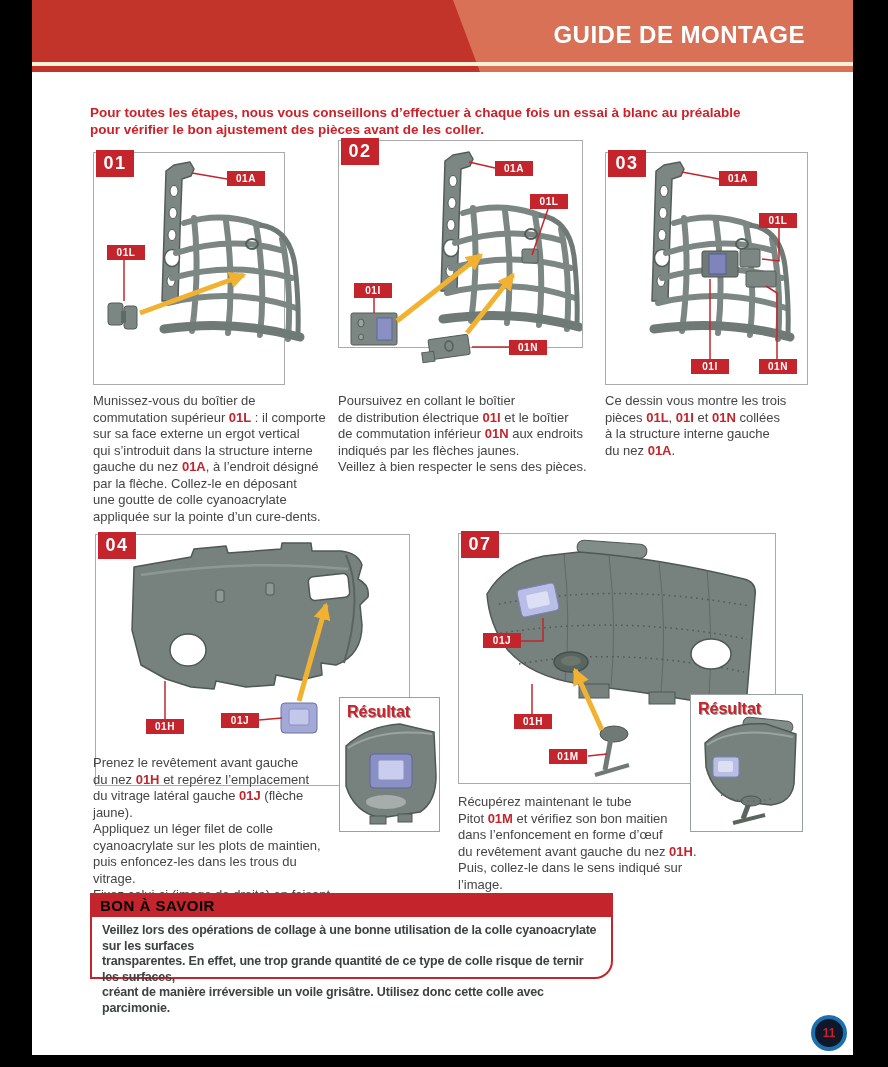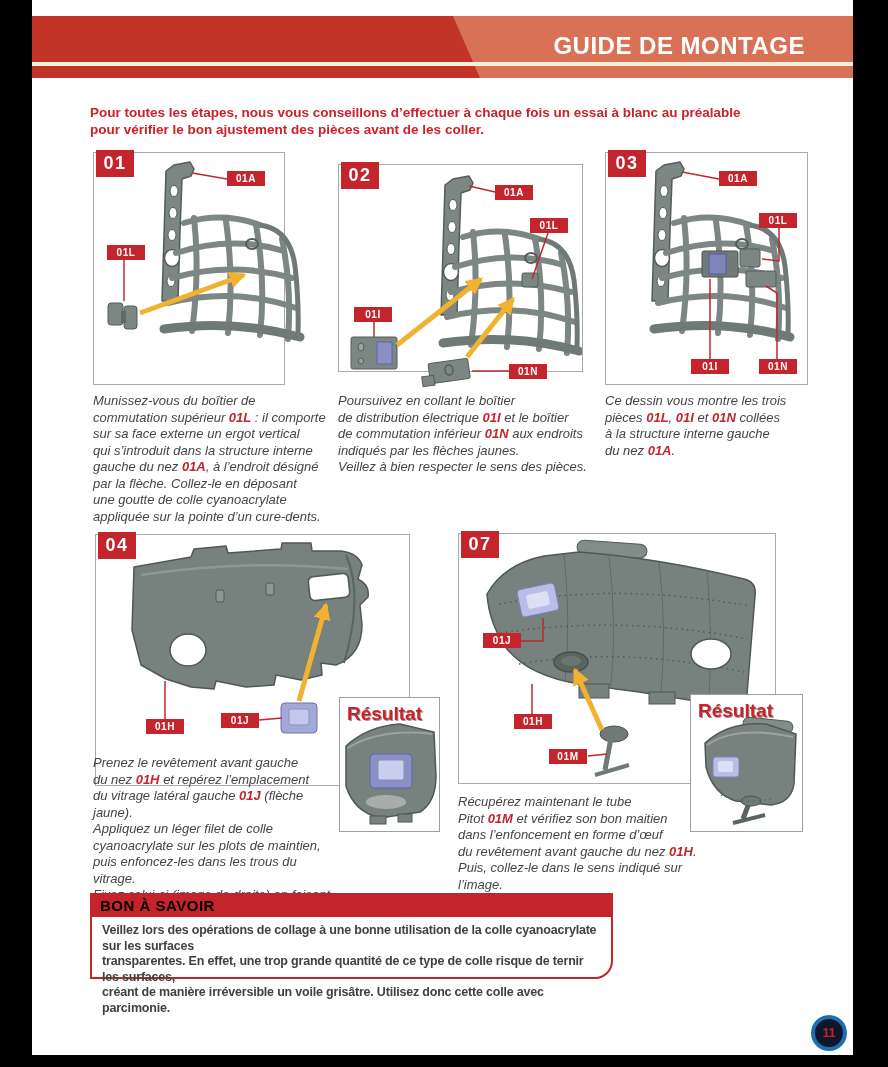--- a/index.html
+++ b/index.html
@@ -3,47 +3,47 @@
 <meta charset="utf-8">
 <style>
   html,body{margin:0;padding:0;}
   body{
     width:888px;height:1067px;background:#000;position:relative;overflow:hidden;
     font-family:"Liberation Sans","DejaVu Sans",sans-serif;
   }
   .page{position:absolute;left:32px;top:0;width:821px;height:1055px;background:#ffffff;}
 
   
-  .hdr{position:absolute;left:0;top:16px;width:100%;height:62px;background:#c23329;overflow:hidden;text-align:right;}
+  .hdr{position:absolute;left:0;top:0;width:100%;height:72px;background:#c23329;overflow:hidden;text-align:right;}
   .hdr-salmon{position:absolute;left:421px;top:0;right:0;bottom:0;background:#d97157;
     clip-path:polygon(0 0,100% 0,100% 100%,27px 100%);}
   .hdr h1{position:absolute;right:48px;top:50%;transform:translateY(-54%);margin:0;
     color:#fff;font-size:24px;font-weight:bold;letter-spacing:.5px;white-space:nowrap;}
   .hdr-rule{position:absolute;left:0;top:62px;width:100%;height:4px;background:#f6f0d6;}
 
   .intro{position:absolute;left:58px;top:104px;width:700px;margin:0;color:#cc2128;
     font-size:13.5px;line-height:17px;font-weight:bold;white-space:pre-line;}
 
   
   .step{position:absolute;background:#fff;border:1px solid #a9abaa;box-sizing:border-box;}
   .badge{position:absolute;left:2px;top:-3px;width:38px;height:27px;background:#c4242b;
     color:#fff;font-size:18px;font-weight:bold;letter-spacing:1.5px;display:flex;
     align-items:center;justify-content:center;z-index:4;}
   .plabel{position:absolute;min-width:38px;height:15px;background:#c4242b;color:#fff;
     font-size:10px;font-weight:bold;letter-spacing:.6px;display:flex;align-items:center;
     justify-content:center;padding:0 3px;box-sizing:border-box;z-index:3;}
   .step svg{position:absolute;left:0;top:0;}
 
   .stext{position:absolute;margin:0;color:#454545;font-size:13px;line-height:16.5px;
-    white-space:pre-line;font-style:italic;}
+    white-space:pre-line;}
   .pcode{color:#c4242b;font-weight:bold;}
 
   
   .result{position:absolute;background:#fff;border:1px solid #9aa0a0;box-sizing:border-box;z-index:5;}
-  .result .rtitle{position:absolute;left:7px;top:5px;margin:0;color:#cc2128;font-size:19px;
+  .result .rtitle{position:absolute;left:7px;top:5px;margin:0;color:#cc2128;font-size:16px;
     font-weight:bold;text-shadow:1px 1px 0 rgba(70,70,70,.55);z-index:2;}
   .result svg{position:absolute;left:0;top:0;}
 
   
   .infobox{position:absolute;left:58px;top:893px;width:523px;height:86px;background:#fff;
     border:2px solid #c4242b;border-bottom-right-radius:18px;box-sizing:border-box;}
   .infobox .ititle{position:absolute;left:-2px;top:-2px;right:-2px;height:24px;background:#c4242b;
     color:#000000;font-size:15px;font-weight:bold;letter-spacing:.5px;display:flex;align-items:center;
     padding-left:10px;margin:0;}
   .infobox .ibody{position:absolute;left:10px;top:28px;right:8px;margin:0;color:#3e4242;
@@ -105,21 +105,21 @@
         <rect x="27" y="158" width="5" height="12" stroke="none" fill="#5f6a66"></rect>
       </g>
       <line x1="133" y1="26" x2="98" y2="20" stroke="#c0272d" stroke-width="1.5"></line>
       <line x1="30" y1="107" x2="30" y2="148" stroke="#c0272d" stroke-width="1.5"></line>
       <line x1="46" y1="160" x2="150" y2="122" stroke="#f2b231" stroke-width="5" marker-end="url(#ah)"></line>
     </svg>
     <div class="plabel" style="left:133px;top:18px">01A</div>
     <div class="plabel" style="left:13px;top:92px">01L</div>
   </div>
 
-  <div class="step" style="left:306px;top:164px;width:245px;height:208px">
+  <div class="step" style="left:306px;top:140px;width:245px;height:208px">
     <div class="badge">02</div>
     <svg width="243" height="231" viewBox="0 0 243 231">
       <use href="#nose-frame" x="72" y="10"></use>
       <rect x="183" y="108" width="16" height="14" rx="2" fill="#7c8783" stroke="#525d59"></rect>
       <g>
         <rect x="12" y="172" width="46" height="32" rx="2" fill="#7c8783" stroke="#525d59"></rect>
         <rect x="38" y="177" width="15" height="22" fill="#8a90c4" stroke="#5f65a2"></rect>
         <ellipse cx="22" cy="182" rx="3" ry="4" fill="#9aa49f" stroke="#525d59"></ellipse>
         <ellipse cx="22" cy="196" rx="2.5" ry="3" fill="#9aa49f" stroke="#525d59"></ellipse>
       </g>

